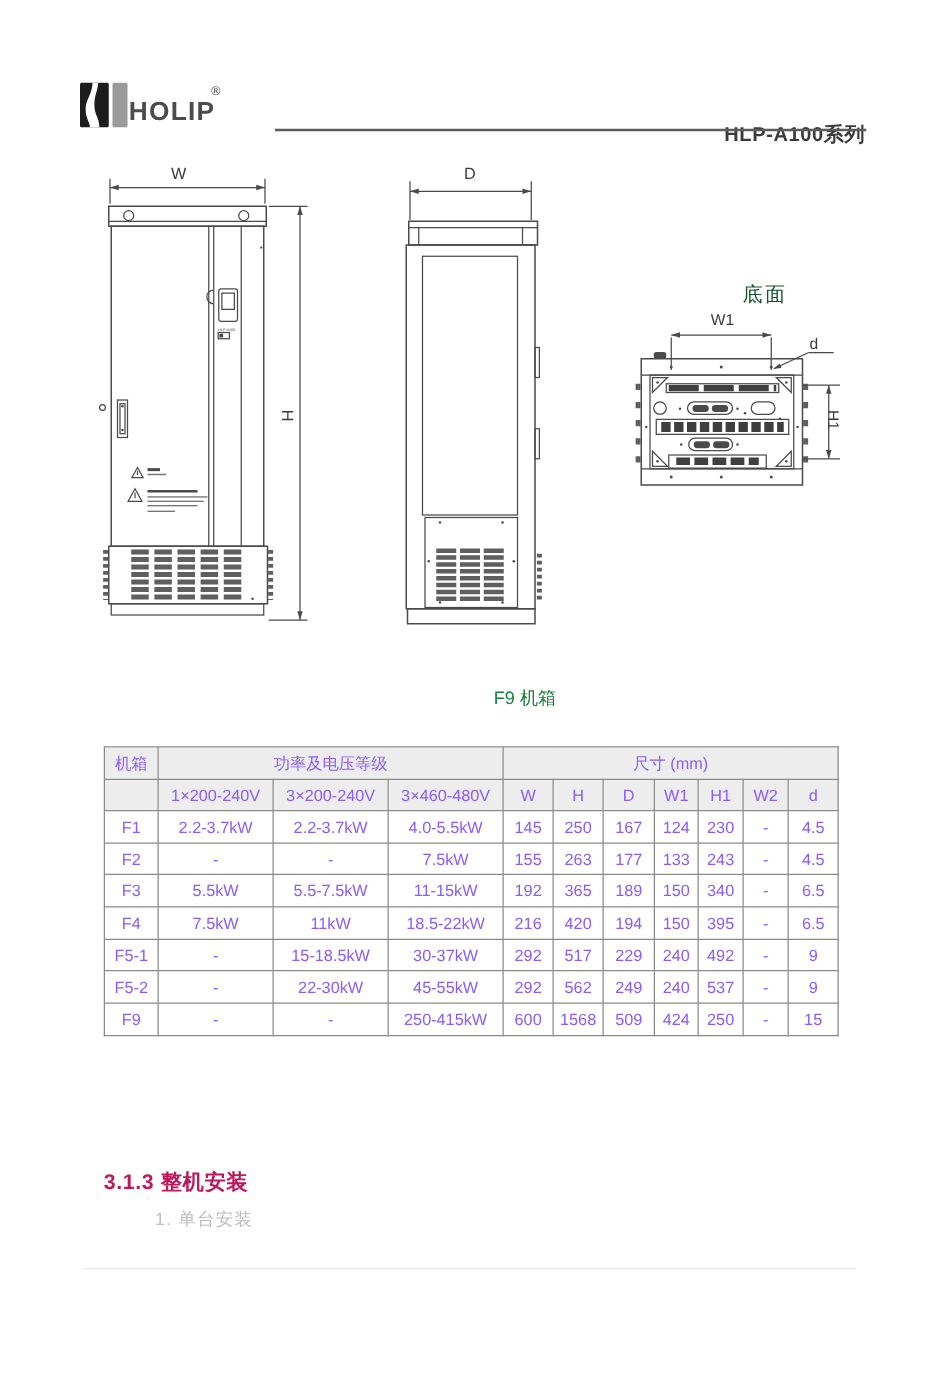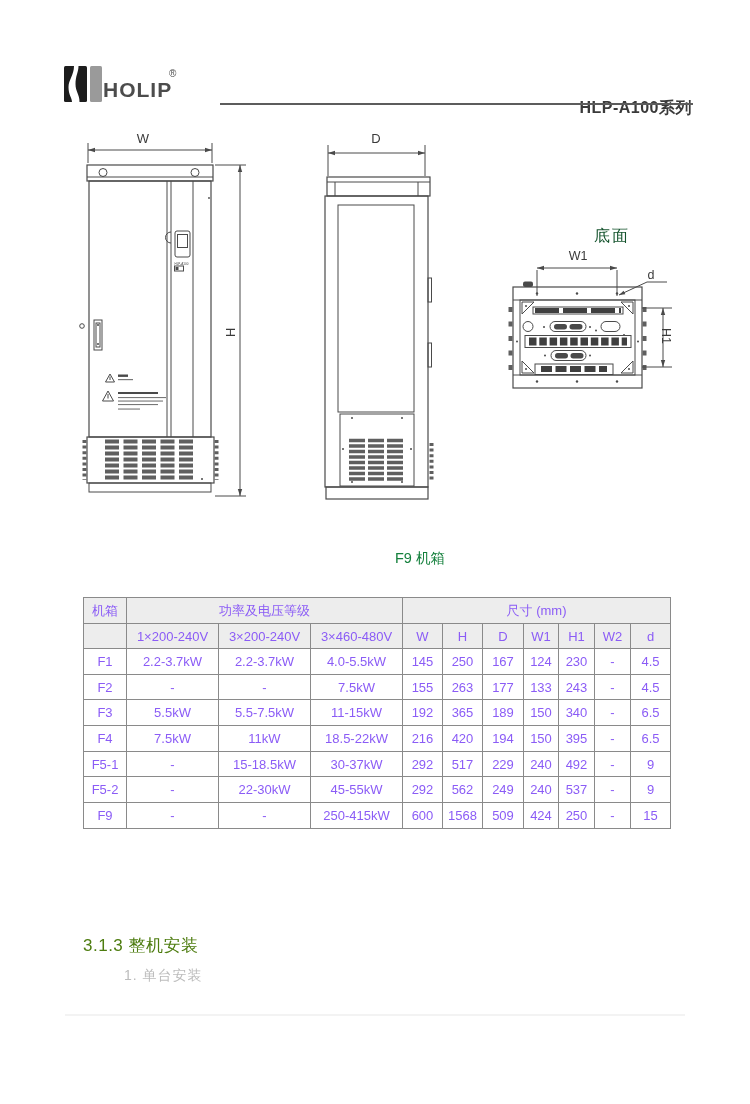--- a/index.html
+++ b/index.html
@@ -34,21 +34,21 @@
   svg .dash{stroke:#5f5f5f;fill:none;}
   svg .dark{stroke:#3f3f3f;fill:none;}
   svg text{fill:#444;}
   
   .dim-table{position:absolute;left:83px;top:597px;border-collapse:collapse;table-layout:fixed;width:587px;font-size:13px;color:#8b5cf6;}
   .dim-table th,.dim-table td{border:1px solid var(--tborder);text-align:center;vertical-align:middle;padding:0 2px;overflow:hidden;white-space:nowrap;font-weight:normal;}
   .dim-table thead th{background:var(--theadbg);height:24px;}
   .dim-table thead tr:first-child th{height:25px;}
   .dim-table tbody td{height:24.7px;background:#fff;}
   
-  .sec-heading{left:83px;top:934px;font-size:17px;font-weight:400;color:#4d7c0f;letter-spacing:0.5px;}
+  .sec-heading{left:83px;top:934px;font-size:17px;font-weight:700;color:#be185d;letter-spacing:0.5px;}
   .sec-sub{left:124px;top:967px;font-size:14px;color:var(--muted);letter-spacing:1px;}
   .faint-rule{left:65px;top:1014px;width:620px;height:2px;background:#f3f3f3;}
 </style>
 </head>
 <body>
 
 <div class="page">
 
   <div class="abs" style="left:64px;top:66px;width:40px;height:36px;">
     <svg width="40" height="36" viewBox="0 0 40 36">

